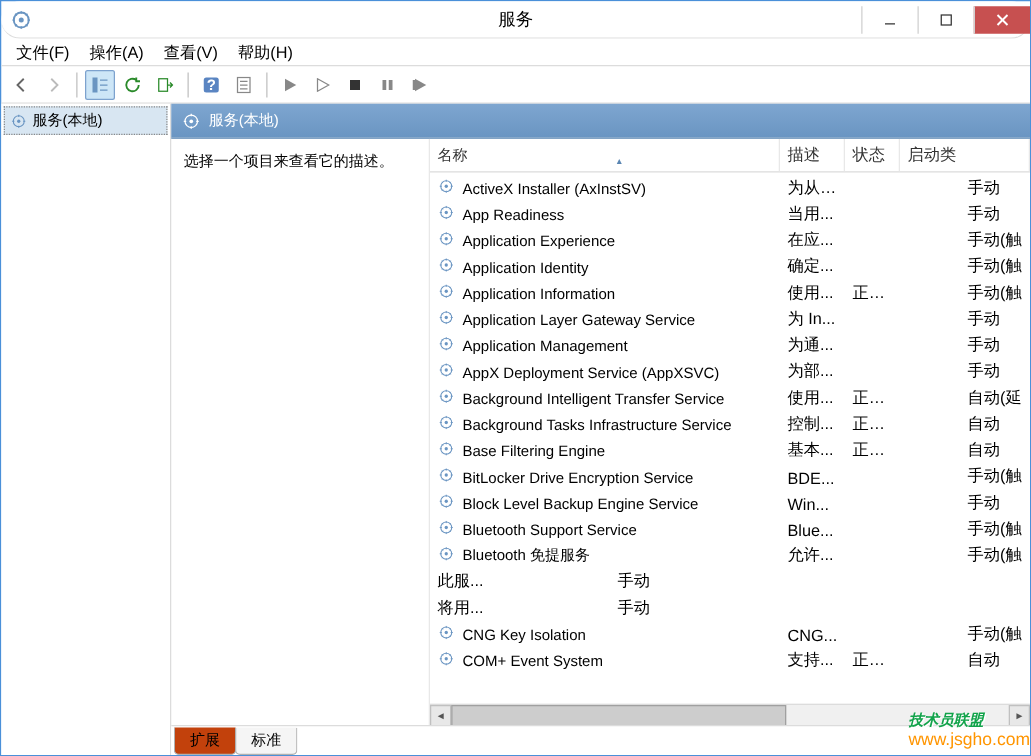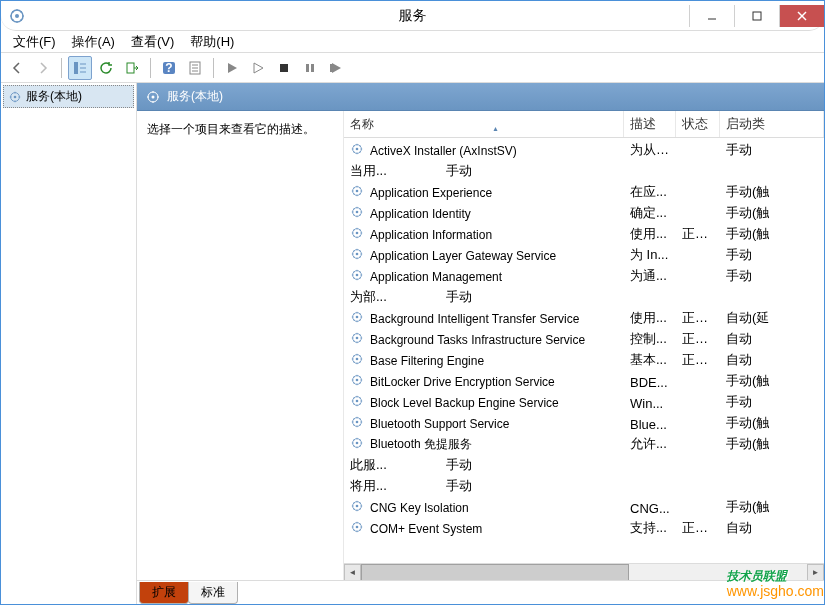--- a/index.html
+++ b/index.html
@@ -42,21 +42,21 @@
 .col-status { width: 44px; }
 .col-startup { flex: 1; min-width: 50px; }
 
 .list-body { flex: 1; overflow-y: scroll; overflow-x: auto; }
 .row { display: flex; align-items: flex-end; height: 21px; cursor: pointer; }
 .row .cell { padding: 0 6px; overflow: hidden; white-space: nowrap; text-overflow: ellipsis; font-size: 13px; }
 .row .cell-name { width: 280px; display: flex; align-items: center; }
 .row .cell-name svg { width: 14px; height: 14px; margin-right: 6px; flex-shrink: 0; }
 .row .cell-desc { width: 52px; }
 .row .cell-status { width: 44px; }
-.row .cell-startup { flex: 1; min-width: 50px; }
+.row .cell-startup { flex: 1; min-width: 50px; margin-left: 48px; }
 
 .hscroll { height: 17px; background: #f0f0f0; border-top: 1px solid #dcdcdc; display: flex; align-items: center; }
 .hscroll .arrow { width: 17px; height: 17px; background: #e8e8e8; border: 1px solid #c0c0c0; display: flex; align-items: center; justify-content: center; font-size: 8px; color: #555; }
 .hscroll .track { flex: 1; height: 17px; position: relative; }
 .hscroll .thumb { position: absolute; left: 0; width: 60%; height: 100%; background: #cdcdcd; border: 1px solid #a0a0a0; }
 
 .tabs-footer { height: 24px; display: flex; align-items: flex-end; padding-left: 2px; border-top: 1px solid #dcdcdc; background: #fff; }
 .tab { padding: 2px 12px; border: 1px solid #b0b0b0; border-top: none; border-radius: 0 0 4px 4px; margin-right: -1px; font-size: 12px; cursor: pointer; background: #f5f5f5; }
 .tab.active { background: #c2410c; }
 
@@ -229,20 +229,28 @@
                     <circle cx="8" cy="8" r="1.5" fill="#6a95c2"></circle>
                     <path d="M8 2v2M8 12v2M2 8h2M12 8h2M4 4l1 1M11 11l1 1M4 12l1-1M11 5l1-1" stroke="#6a95c2" stroke-width="0.8"></path>
                   </svg></span>
                 <span>ActiveX Installer (AxInstSV)</span>
               </div>
               <div class="cell cell-desc">为从 ...</div>
               <div class="cell cell-status"></div>
               <div class="cell cell-startup">手动</div>
             </div>
             <div class="row">
+              <div class="cell cell-name">
+                <span><svg viewBox="0 0 16 16">
+                    <circle cx="8" cy="8" r="5" fill="none" stroke="#6a95c2" stroke-width="1"></circle>
+                    <circle cx="8" cy="8" r="1.5" fill="#6a95c2"></circle>
+                    <path d="M8 2v2M8 12v2M2 8h2M12 8h2M4 4l1 1M11 11l1 1M4 12l1-1M11 5l1-1" stroke="#6a95c2" stroke-width="0.8"></path>
+                  </svg></span>
+                <span>App Readiness</span>
+              </div>
               <div class="cell cell-desc">当用...</div>
               <div class="cell cell-status"></div>
               <div class="cell cell-startup">手动</div>
             </div>
             <div class="row">
               <div class="cell cell-name">
                 <span><svg viewBox="0 0 16 16">
                     <circle cx="8" cy="8" r="5" fill="none" stroke="#6a95c2" stroke-width="1"></circle>
                     <circle cx="8" cy="8" r="1.5" fill="#6a95c2"></circle>
                     <path d="M8 2v2M8 12v2M2 8h2M12 8h2M4 4l1 1M11 11l1 1M4 12l1-1M11 5l1-1" stroke="#6a95c2" stroke-width="0.8"></path>
@@ -299,20 +307,28 @@
                     <circle cx="8" cy="8" r="1.5" fill="#6a95c2"></circle>
                     <path d="M8 2v2M8 12v2M2 8h2M12 8h2M4 4l1 1M11 11l1 1M4 12l1-1M11 5l1-1" stroke="#6a95c2" stroke-width="0.8"></path>
                   </svg></span>
                 <span>Application Management</span>
               </div>
               <div class="cell cell-desc">为通...</div>
               <div class="cell cell-status"></div>
               <div class="cell cell-startup">手动</div>
             </div>
             <div class="row">
+              <div class="cell cell-name">
+                <span><svg viewBox="0 0 16 16">
+                    <circle cx="8" cy="8" r="5" fill="none" stroke="#6a95c2" stroke-width="1"></circle>
+                    <circle cx="8" cy="8" r="1.5" fill="#6a95c2"></circle>
+                    <path d="M8 2v2M8 12v2M2 8h2M12 8h2M4 4l1 1M11 11l1 1M4 12l1-1M11 5l1-1" stroke="#6a95c2" stroke-width="0.8"></path>
+                  </svg></span>
+                <span>AppX Deployment Service (AppXSVC)</span>
+              </div>
               <div class="cell cell-desc">为部...</div>
               <div class="cell cell-status"></div>
               <div class="cell cell-startup">手动</div>
             </div>
             <div class="row">
               <div class="cell cell-name">
                 <span><svg viewBox="0 0 16 16">
                     <circle cx="8" cy="8" r="5" fill="none" stroke="#6a95c2" stroke-width="1"></circle>
                     <circle cx="8" cy="8" r="1.5" fill="#6a95c2"></circle>
                     <path d="M8 2v2M8 12v2M2 8h2M12 8h2M4 4l1 1M11 11l1 1M4 12l1-1M11 5l1-1" stroke="#6a95c2" stroke-width="0.8"></path>

